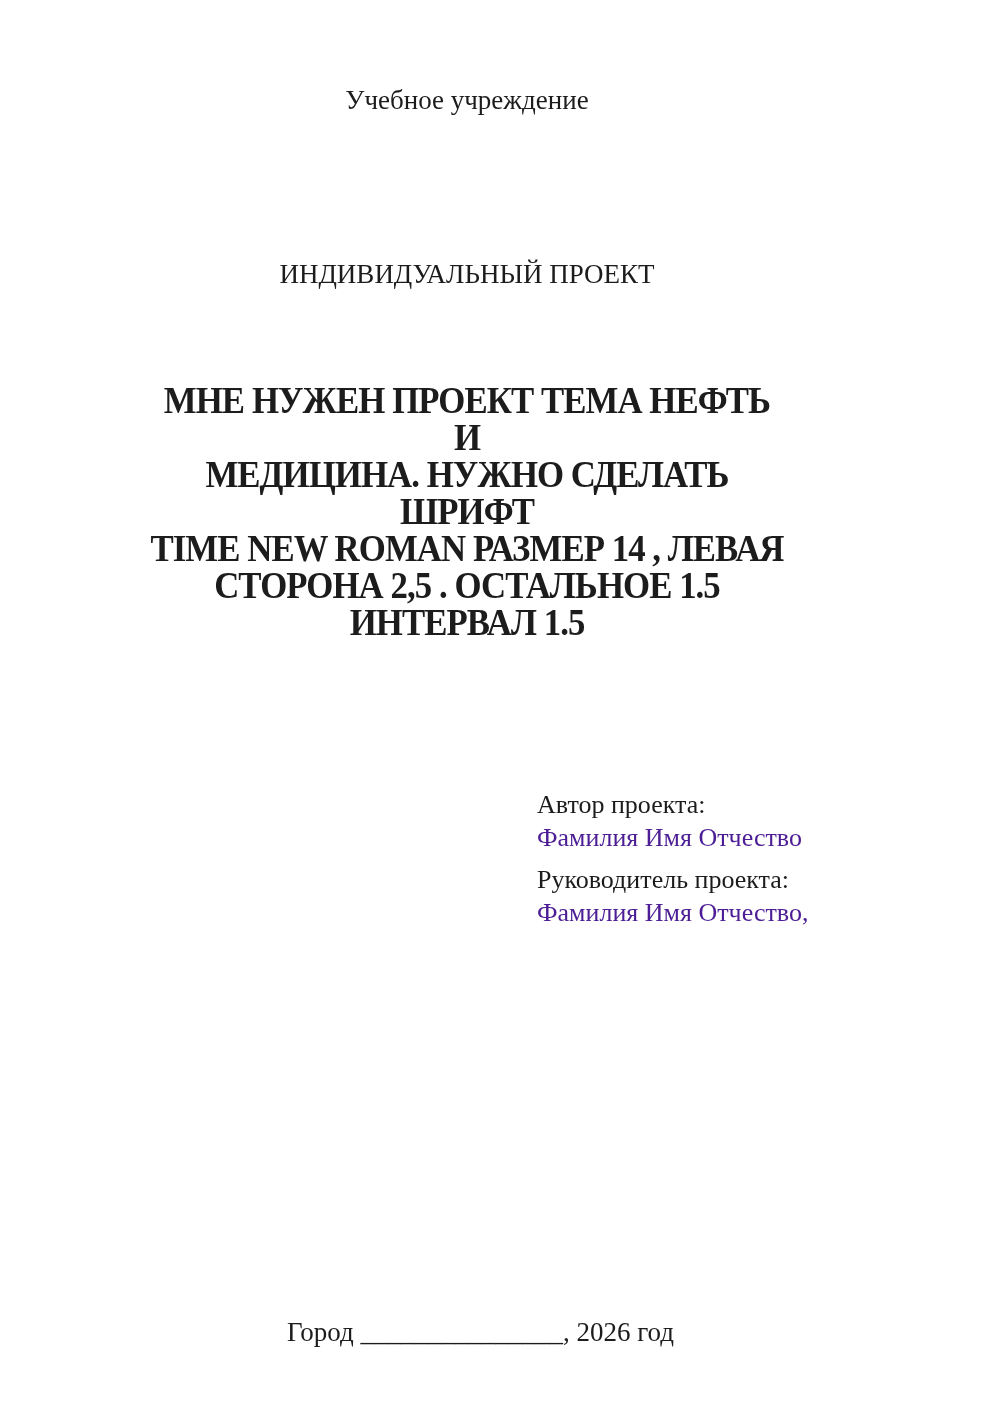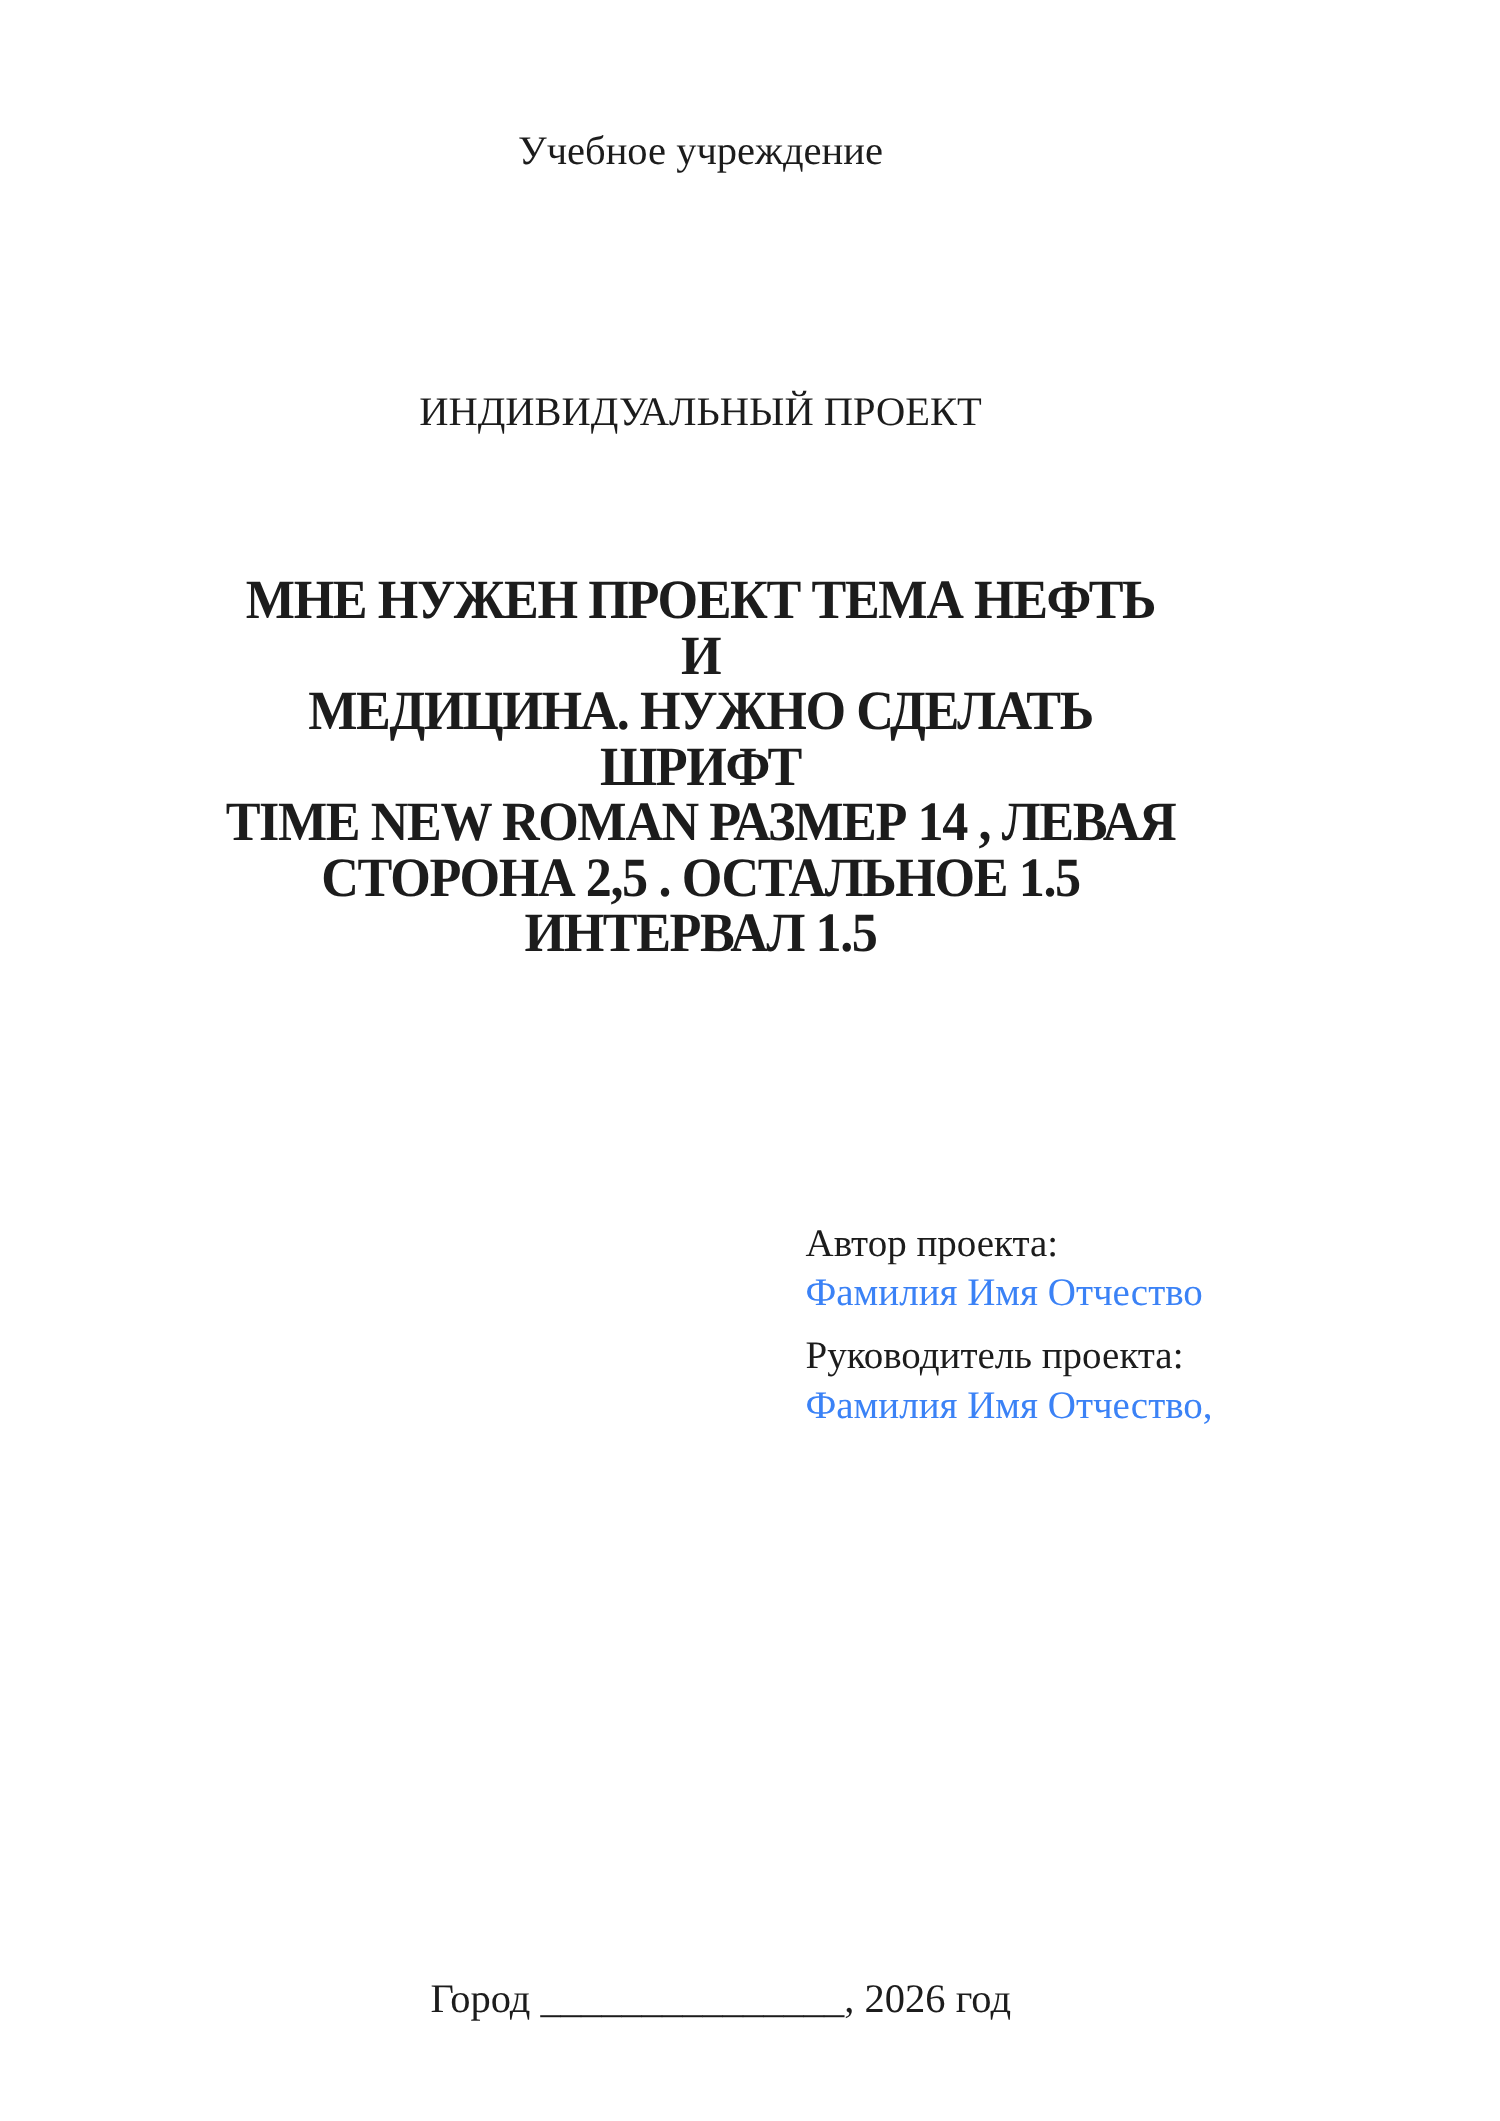--- a/index.html
+++ b/index.html
@@ -41,29 +41,28 @@
     font-weight: bold;
     letter-spacing: -1px;
     transform: scaleX(0.94);
     transform-origin: 50% 0;
   }
   .credits {
     position: absolute;
     left: 537px;
     font-size: 26px;
     line-height: 33px;
-    margin-top: 24px;
   }
   .author-block { top: 788px; }
   .supervisor-block { top: 863px; }
   .credit-label {
     color: #1c1c1c;
   }
   .placeholder {
-    color: #3b82f6;
+    color: #4c1d95;
   }
   .footer-line {
     top: 1284px;
     font-size: 27px;
     line-height: 32px;
     white-space: pre;
   }
 </style>
 </head>
 <body>

